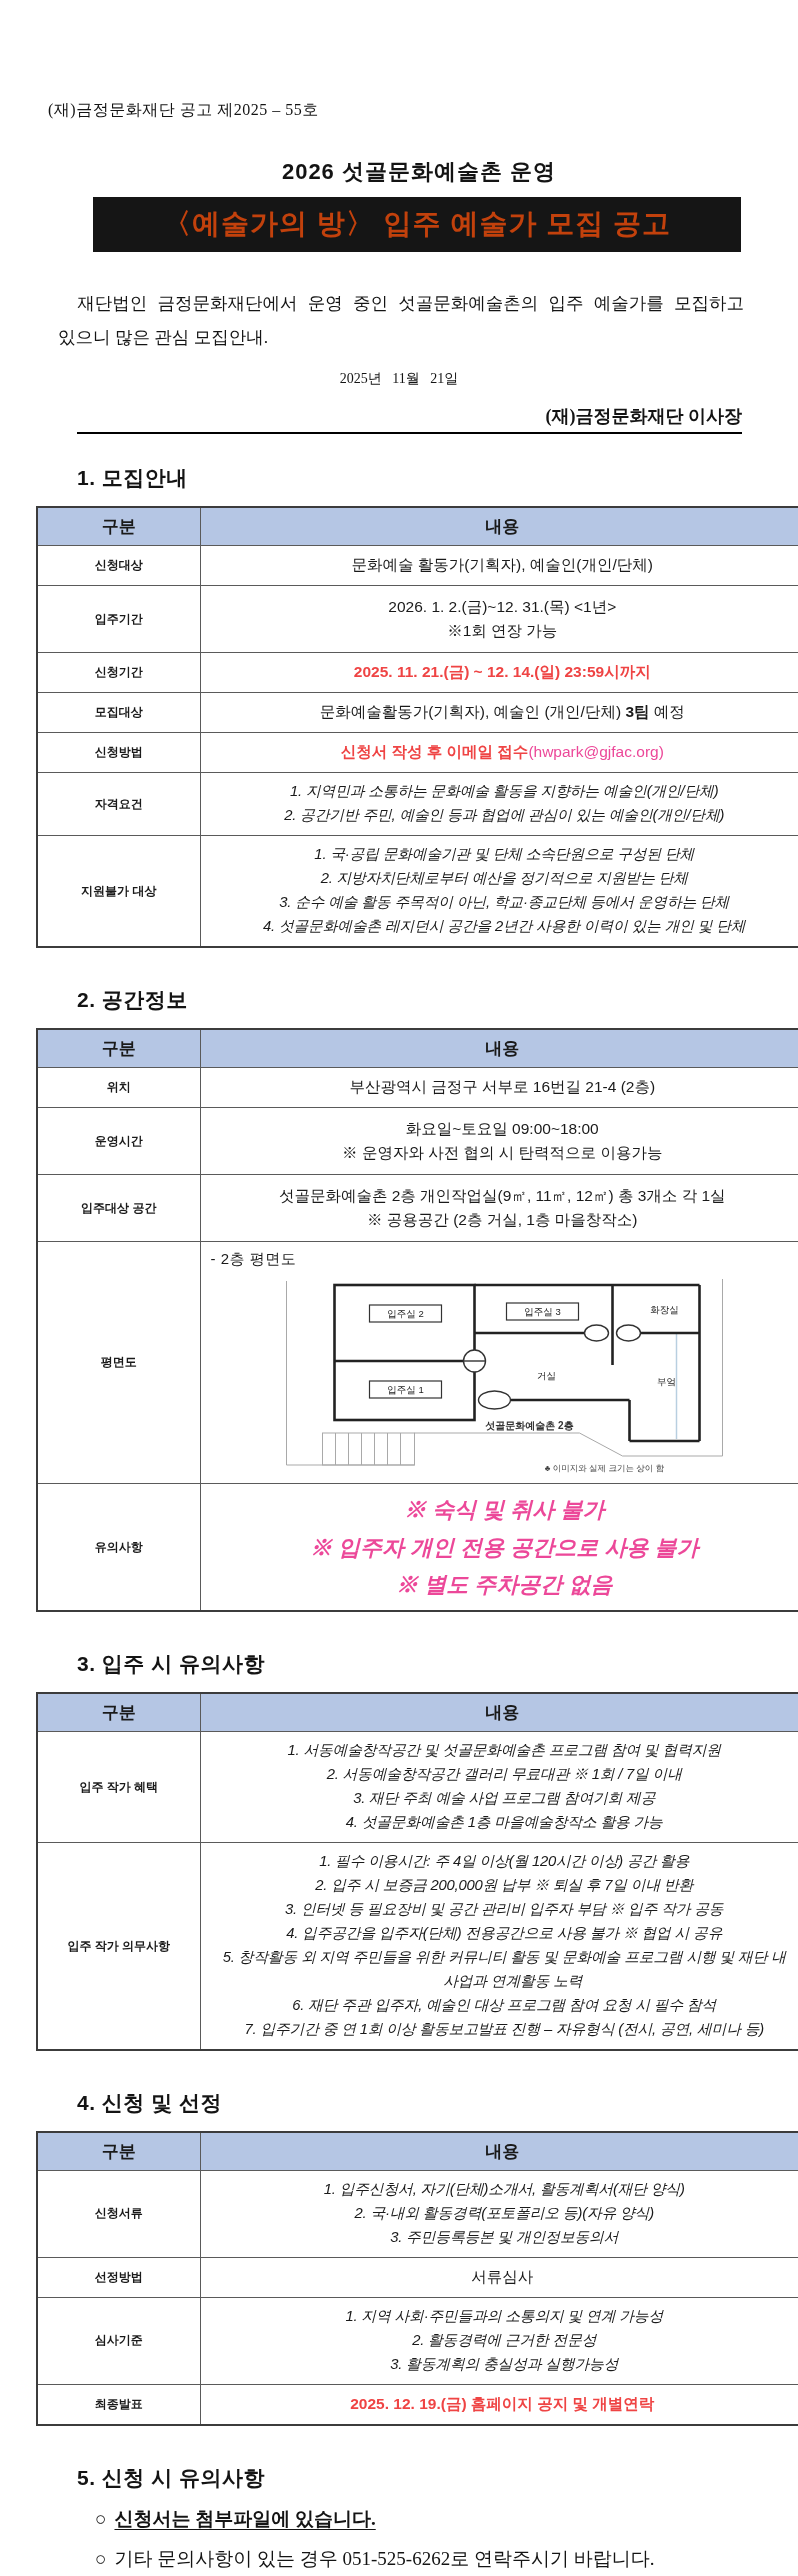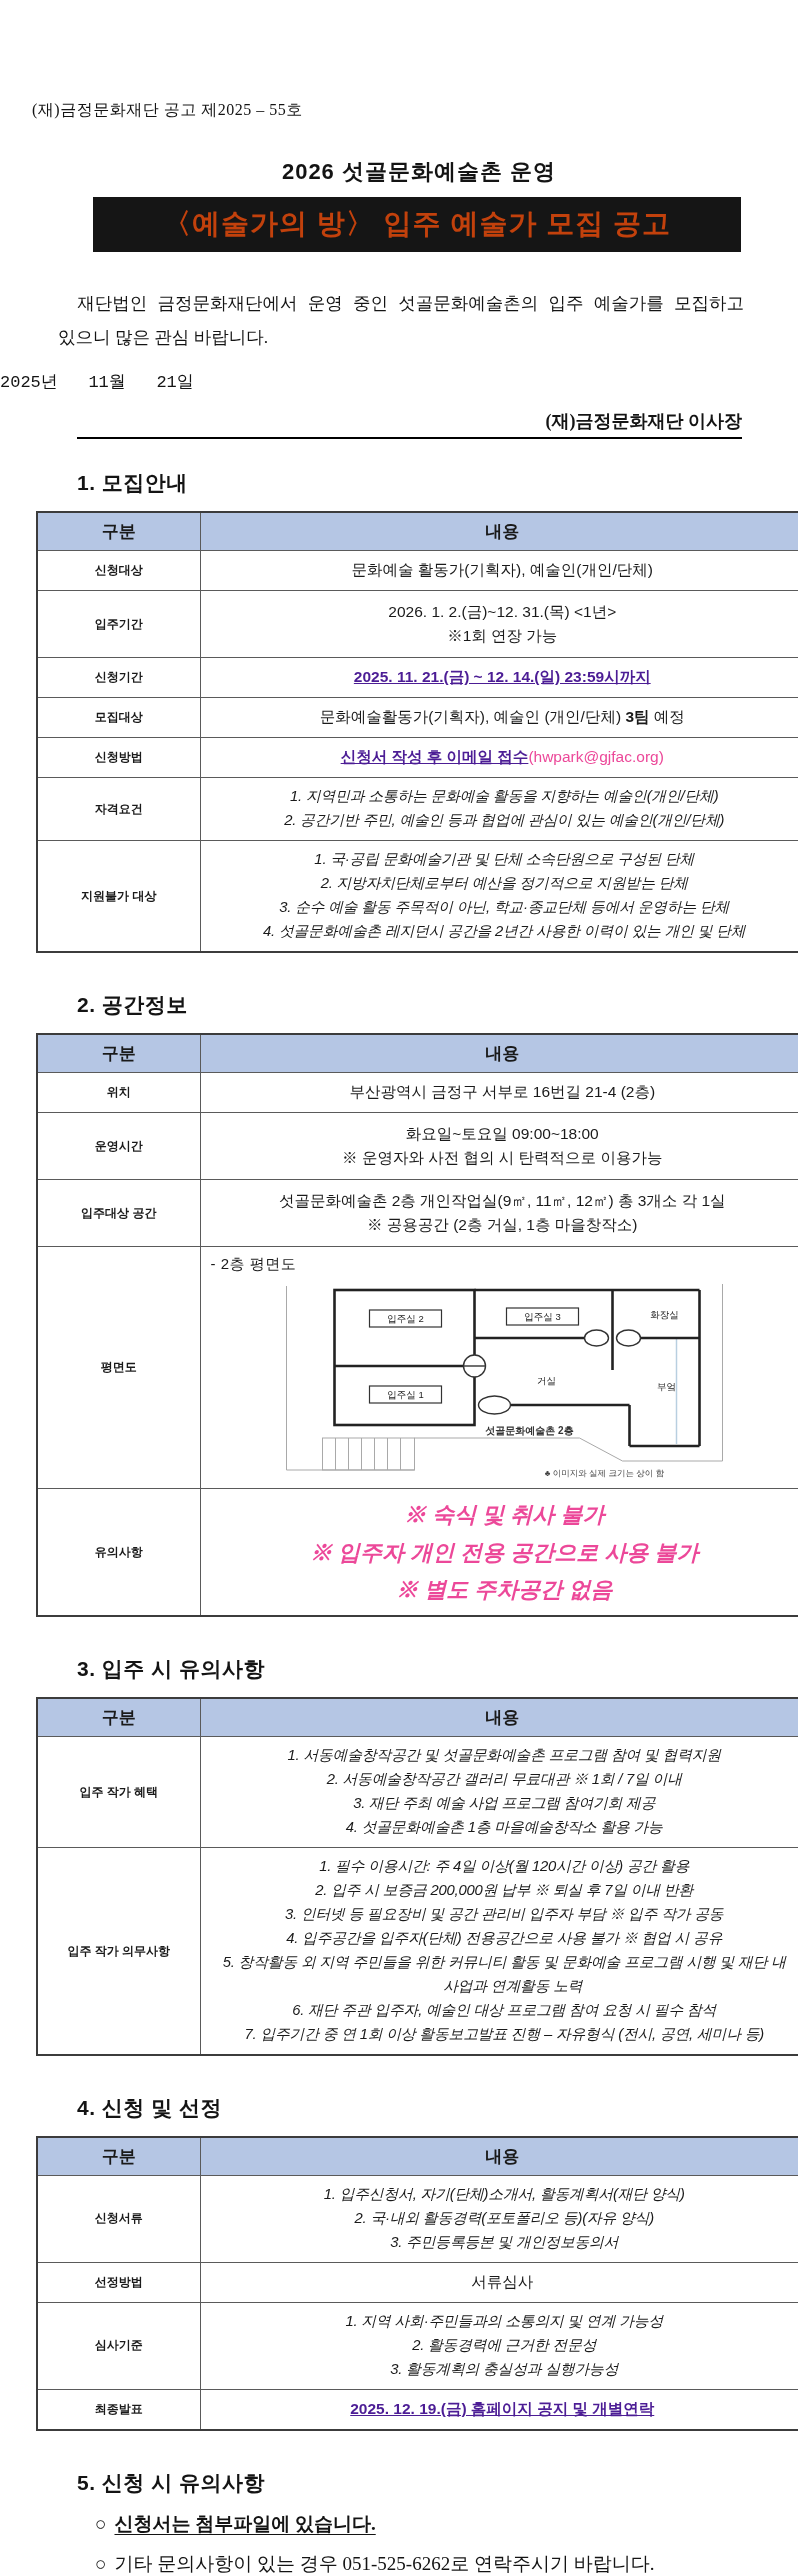--- a/index.html
+++ b/index.html
@@ -1,49 +1,49 @@
 <!DOCTYPE html>
 <html lang="ko"><head>
 <meta charset="utf-8">
 <style>
   html,body{margin:0;padding:0;background:#ffffff;}
   body{width:798px;min-height:2576px;font-family:"Liberation Serif",serif;color:#141414;}
   .page{position:relative;width:798px;padding-top:100px;box-sizing:border-box;}
 
-  .doc-no{margin-left:32px;font-size:16px;letter-spacing:0.5px;}
+  .doc-no{margin-left:48px;font-size:16px;letter-spacing:0.5px;}
 
   .title-top{margin-top:36px;text-align:center;font-family:"Liberation Sans",sans-serif;
              font-weight:bold;font-size:22px;letter-spacing:1px;margin-left:40px;}
   .title-bar{margin:10px 57px 0 93px;background:#151515;color:#c2410c;text-align:center;
              font-family:"Liberation Sans",sans-serif;font-weight:bold;font-size:28px;
              padding:8px 0 9px 0;letter-spacing:1px;}
 
   .intro{margin:34px 54px 0 58px;font-size:17.5px;line-height:1.95;text-align:justify;
          text-indent:1.1em;word-break:keep-all;}
-  .date-line{margin-top:16px;font-size:17px;white-space:pre;font-family:Liberation Mono, monospace;}
+  .date-line{margin-top:16px;text-align:center;font-size:14px;white-space:pre;}
   .signer{margin-top:16px;margin-right:56px;text-align:right;font-weight:bold;font-size:18px;}
   .top-rule{margin:4px 0 0 77px;width:665px;border-bottom:2.5px solid #000;}
 
   .sec-heading{margin:30px 0 14px 77px;font-family:"Liberation Sans",sans-serif;
                font-weight:bold;font-size:21px;letter-spacing:0.5px;}
   .sec-heading.sp{margin-top:38px;}
 
   table.tbl{margin-left:36px;width:770px;border-collapse:collapse;table-layout:fixed;
             font-family:"Liberation Sans",sans-serif;font-size:15.5px;color:#1a1a1a;
             border:2px solid #3c3c3c;}
   table.tbl col.c1{width:163px;}
   table.tbl td{border:1.2px solid #5a5a5a;vertical-align:middle;box-sizing:border-box;}
   tr.hdr td{background:#b5c6e4;font-weight:bold;font-size:17px;text-align:center;padding:7px 0;}
   td.lab{font-weight:bold;text-align:center;padding:9px 4px;font-size:12px;word-break:keep-all;}
   td.val{padding:9px 8px;text-align:center;word-break:keep-all;}
   td.val .ln{line-height:1.55;}
   td.val.list{text-align:center;padding:7px 6px 7px 10px;font-style:italic;}
   td.val.list div{line-height:1.62;padding-left:17px;text-indent:-17px;font-size:14.8px;
                   letter-spacing:-0.2px;}
-  .red{color:#4c1d95;font-weight:bold;text-decoration:underline;}
+  .red{color:#ef4444;font-weight:bold;}
   .blue{color:#ec4899;font-weight:normal;}
   td.val.caution div{color:#ec4899;font-weight:bold;font-size:22px;line-height:1.7;
                      padding-left:0;text-indent:0;letter-spacing:0;}
 
   td.val.plan{text-align:left;padding:8px 6px 6px 10px;}
   .plan-title{font-size:15px;margin-bottom:4px;letter-spacing:0.5px;}
   .plan-wrap{text-align:center;}
   svg text{font-family:"Liberation Sans",sans-serif;}
 
   .s5-line{margin:14px 0 0 95px;font-size:19px;}
@@ -53,21 +53,21 @@
 </head>
 <body>
 
 <div class="page">
 
   <div class="doc-no">(재)금정문화재단 공고 제2025 – 55호</div>
 
   <div class="title-top">2026 섯골문화예술촌 운영</div>
   <div class="title-bar">〈예술가의 방〉 입주 예술가 모집 공고</div>
 
-  <div class="intro">재단법인 금정문화재단에서 운영 중인 섯골문화예술촌의 입주 예술가를 모집하고 있으니 많은 관심 바랍니다.</div>
+  <div class="intro">재단법인 금정문화재단에서 운영 중인 섯골문화예술촌의 입주 예술가를 모집하고 있으니 많은 관심 모집안내.</div>
 
   <div class="date-line">2025년   11월   21일</div>
   <div class="signer">(재)금정문화재단 이사장</div>
   <div class="top-rule"></div>
 
   <div class="sec-heading">1. 모집안내</div>
   <table class="tbl">
     <colgroup>
         <col class="c1">
         <col>

